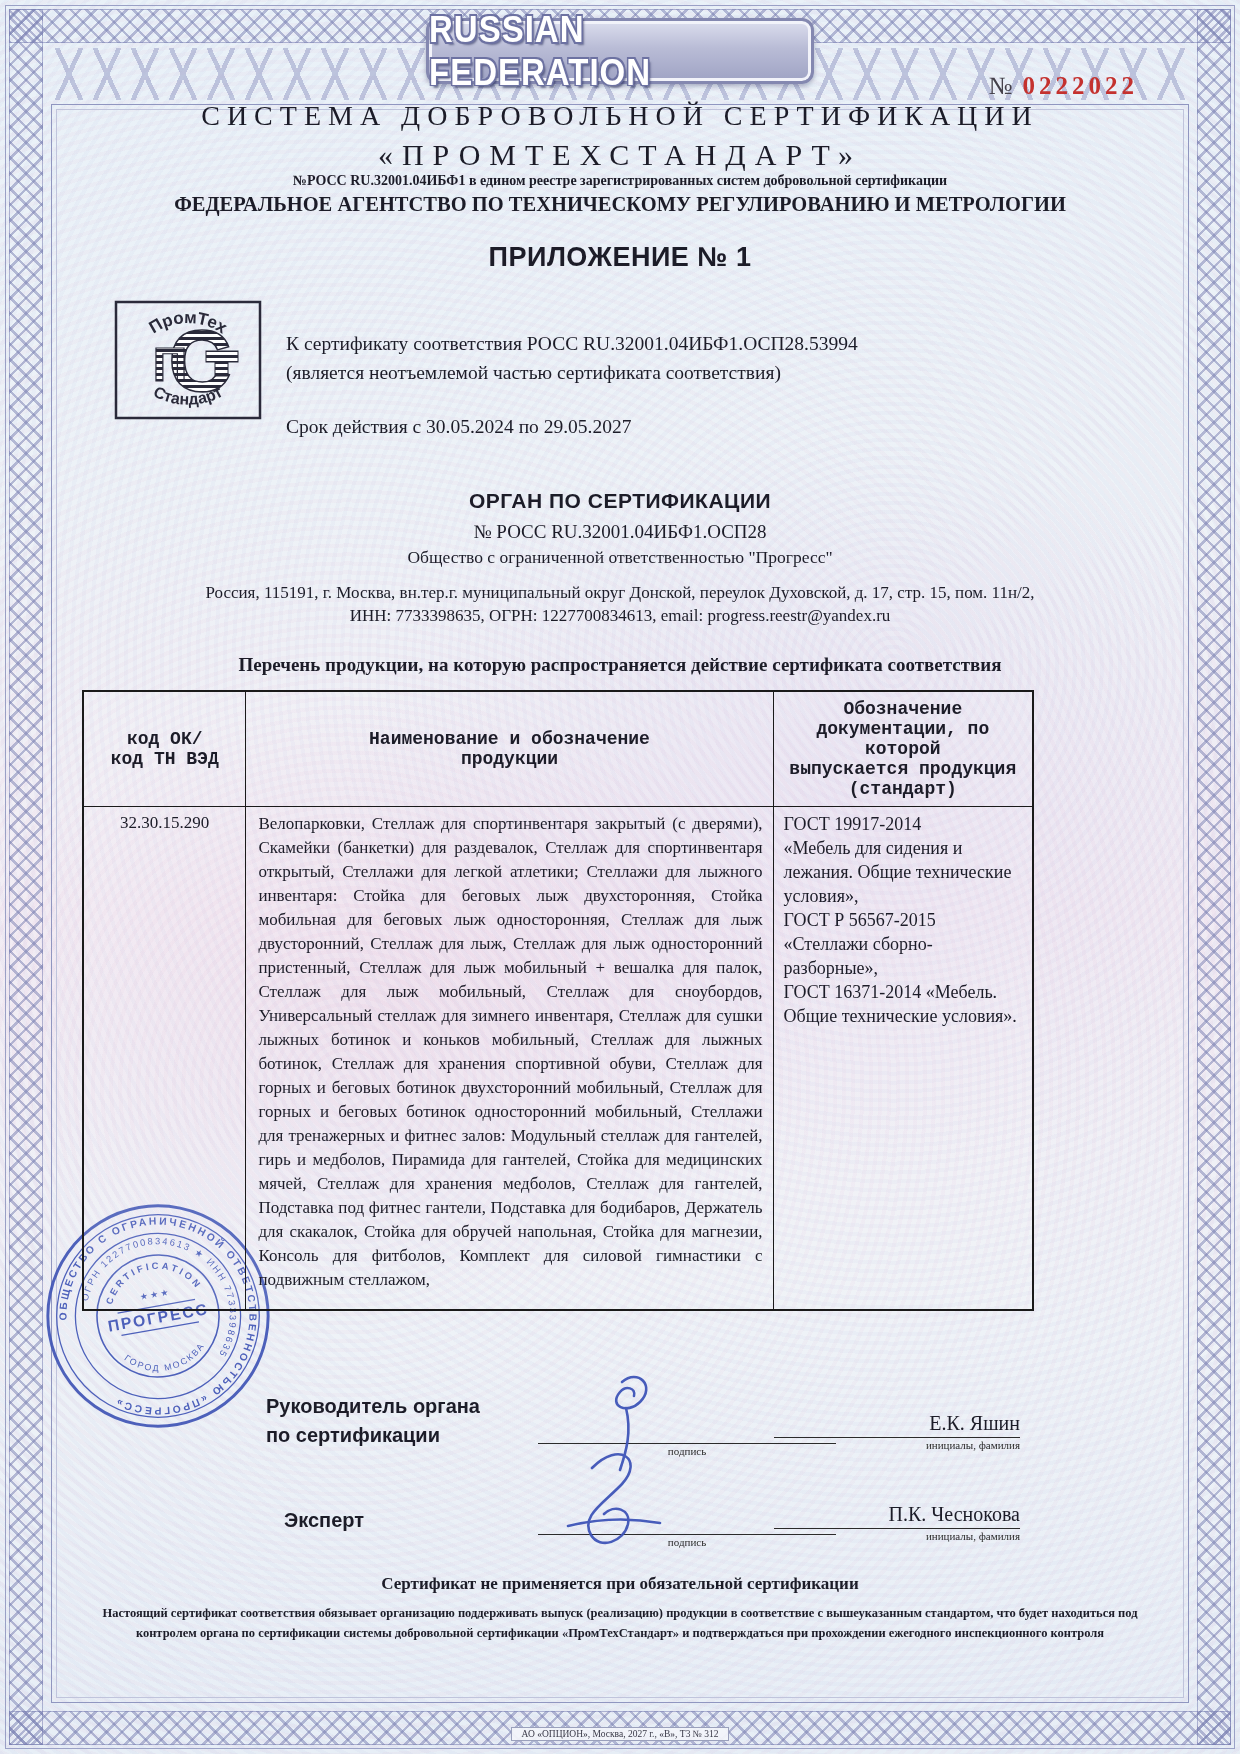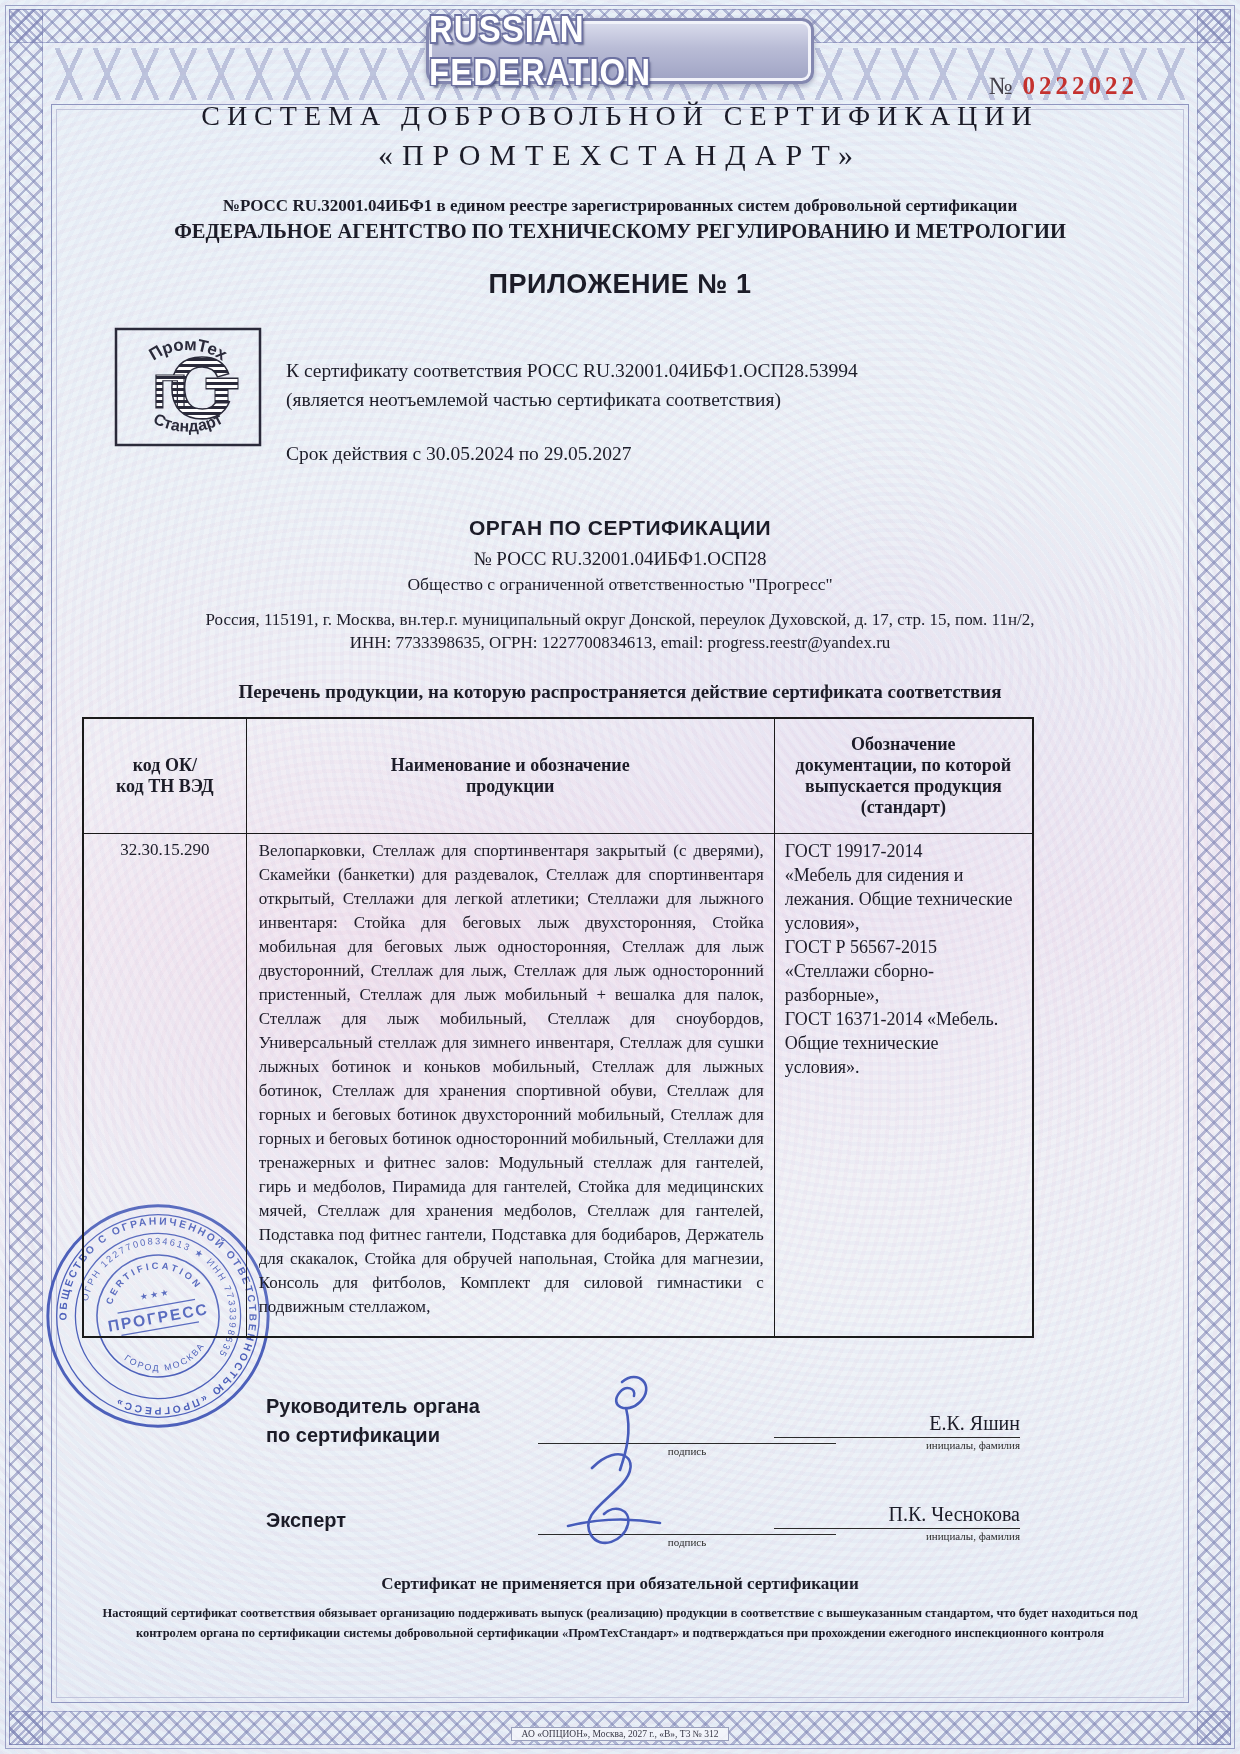--- a/index.html
+++ b/index.html
@@ -39,48 +39,48 @@
     letter-spacing:1px;color:#fff;transform:scaleY(1.12);
     text-shadow:-1.5px -1.5px 0 #6d72a2,1.5px -1.5px 0 #6d72a2,-1.5px 1.5px 0 #6d72a2,1.5px 1.5px 0 #6d72a2,2.5px 3px 2px rgba(30,35,80,.55);}
   
   .serial{position:absolute;top:72px;right:102px;z-index:3;font-size:25px;letter-spacing:2px;}
   .serial .pref{color:#44404a;}
   .serial .num{color:#c4312e;font-weight:600;letter-spacing:4px;}
   
   .content{position:absolute;top:100px;left:72px;right:72px;z-index:2;}
   .title1{text-align:center;font-size:28px;letter-spacing:7px;font-weight:500;margin:0;}
   .title2{text-align:center;font-size:30px;letter-spacing:9px;font-weight:500;margin:6px 0 0;}
-  .registry{text-align:center;font-size:17px;font-weight:bold;margin-top:24px;}
+  .registry{text-align:center;font-size:14px;font-weight:bold;margin-top:1px;}
   .agency{text-align:center;font-size:20.5px;font-weight:bold;margin-top:4px;}
   .appendix{text-align:center;font-family:"Liberation Sans","DejaVu Sans",sans-serif;font-weight:800;font-size:27px;margin-top:26px;letter-spacing:.5px;}
   .cert-block{position:relative;margin-top:20px;height:182px;}
   .logo{position:absolute;left:40px;top:2px;}
   .cert-text{margin-left:214px;padding-top:36px;font-size:19.5px;line-height:1.5;}
   .validity{margin-left:214px;margin-top:28px;font-size:19.5px;}
   .org-heading{text-align:center;font-family:"Liberation Sans","DejaVu Sans",sans-serif;font-weight:800;font-size:21px;margin-top:14px;letter-spacing:.5px;}
   .org-number{text-align:center;font-size:19px;margin-top:8px;}
   .org-name{text-align:center;font-size:17.5px;margin-top:4px;}
   .org-address{text-align:center;font-size:17px;margin-top:15px;}
   .org-req{text-align:center;font-size:17px;margin-top:3px;}
   .products-heading{text-align:center;font-size:19px;font-weight:bold;margin-top:28px;}
   
   table.products{border-collapse:collapse;margin:14px 0 0 10px;width:952px;border:2px solid #1a1a1a;background:rgba(255,255,255,.08);}
   table.products th,table.products td{border:1.5px solid #1a1a1a;}
   th.c1{width:152px;} th.c2{width:546px;} th.c3{width:252px;}
-  table.products th{font-weight:bold;font-size:18px;text-align:center;vertical-align:middle;height:106px;padding:4px 8px;}
+  table.products th{font-weight:bold;font-size:18px;text-align:center;vertical-align:middle;height:106px;padding:4px 8px;font-family:Liberation Mono, monospace;}
   .pre{white-space:pre-line;}
   td.code{vertical-align:top;text-align:center;font-size:17px;padding-top:6px;height:495px;}
   td.names{vertical-align:top;padding:5px 10px 6px 12px;}
   td.names .inner{font-size:17px;line-height:24px;text-align:justify;max-height:486px;overflow:hidden;}
   td.stds{vertical-align:top;padding:5px 15px 6px 10px;font-size:18px;line-height:24px;}
   
   .sig-area{position:absolute;top:1390px;left:72px;right:72px;height:180px;z-index:4;}
   .role{position:absolute;font-family:"Liberation Sans","DejaVu Sans",sans-serif;font-weight:700;font-size:20px;line-height:29px;white-space:pre-line;}
   .role1{left:194px;top:2px;}
-  .role2{left:194px;top:116px;}
+  .role2{left:212px;top:116px;}
   .sigline{position:absolute;border-top:1.5px solid #2b2b2b;width:298px;text-align:center;}
   .sigline .cap{font-size:11px;color:#2b2b2b;margin-top:1px;}
   .sigline1{left:466px;top:53px;}
   .sigline2{left:466px;top:144px;}
   .nameblock{position:absolute;width:246px;text-align:right;}
   .nameblock .nm{font-size:20px;margin-bottom:2px;}
   .nameblock .ln{border-top:1.5px solid #2b2b2b;}
   .nameblock .cap{font-size:11px;color:#2b2b2b;margin-top:1px;}
   .nameblock1{left:702px;top:22px;}
   .nameblock2{left:702px;top:113px;}

